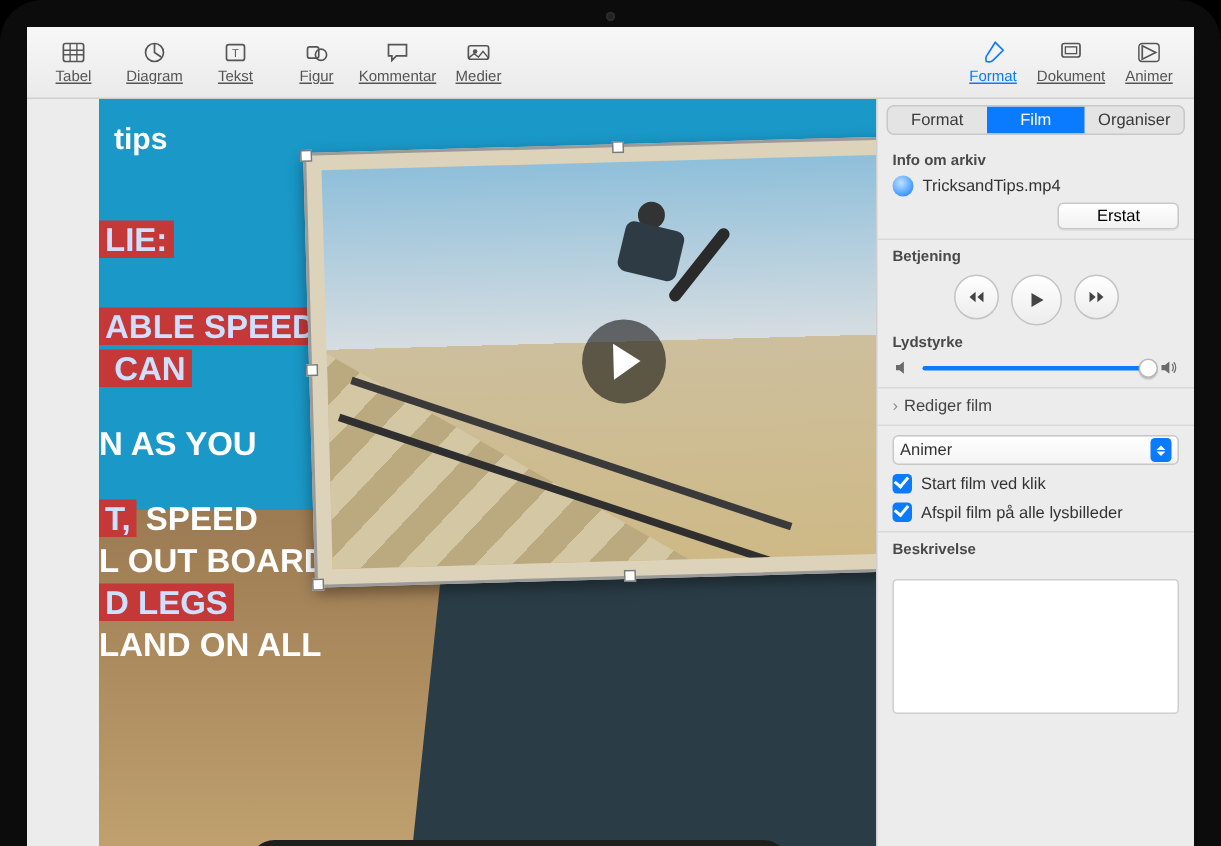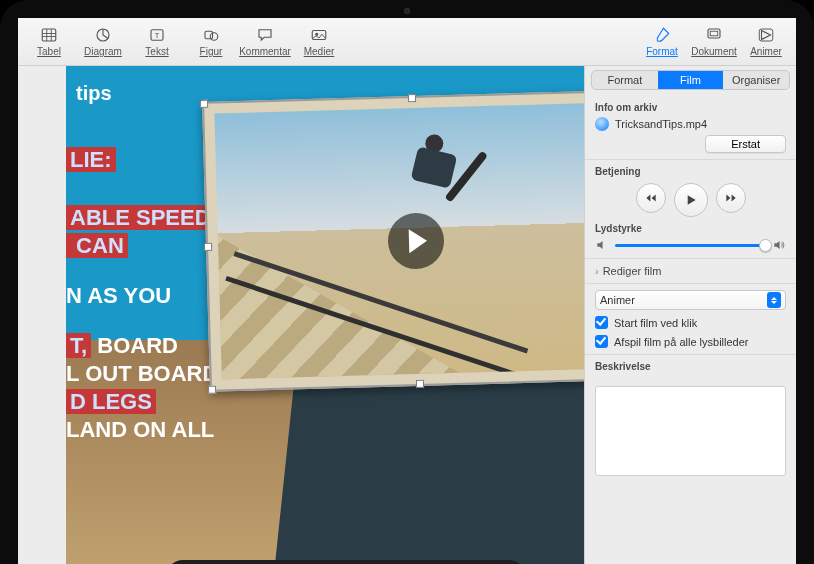--- a/index.html
+++ b/index.html
@@ -206,21 +206,21 @@
         <div class="blue-block"><span>tips</span></div>
 
         <div class="slide-text">
           <div class="line"><span class="red">LIE:</span></div>
           <div style="height:30px"></div>
           <div class="line"><span class="red">ABLE SPEED</span></div>
           <div class="line"><span class="red"> CAN</span></div>
           <div style="height:22px"></div>
           <div class="line">N AS YOU</div>
           <div style="height:22px"></div>
-          <div class="line"><span class="red">T,</span><span> BOARD</span></div>
+          <div class="line"><span class="red">T,</span><span> SPEED</span></div>
           <div class="line">L OUT BOARD</div>
           <div class="line"><span class="red">D LEGS</span></div>
           <div class="line">LAND ON ALL</div>
         </div>
 
         <div class="video-frame">
           <div class="video-inner">
             <div class="stairs"></div>
             <div class="rail"></div>
             <div class="skater">

